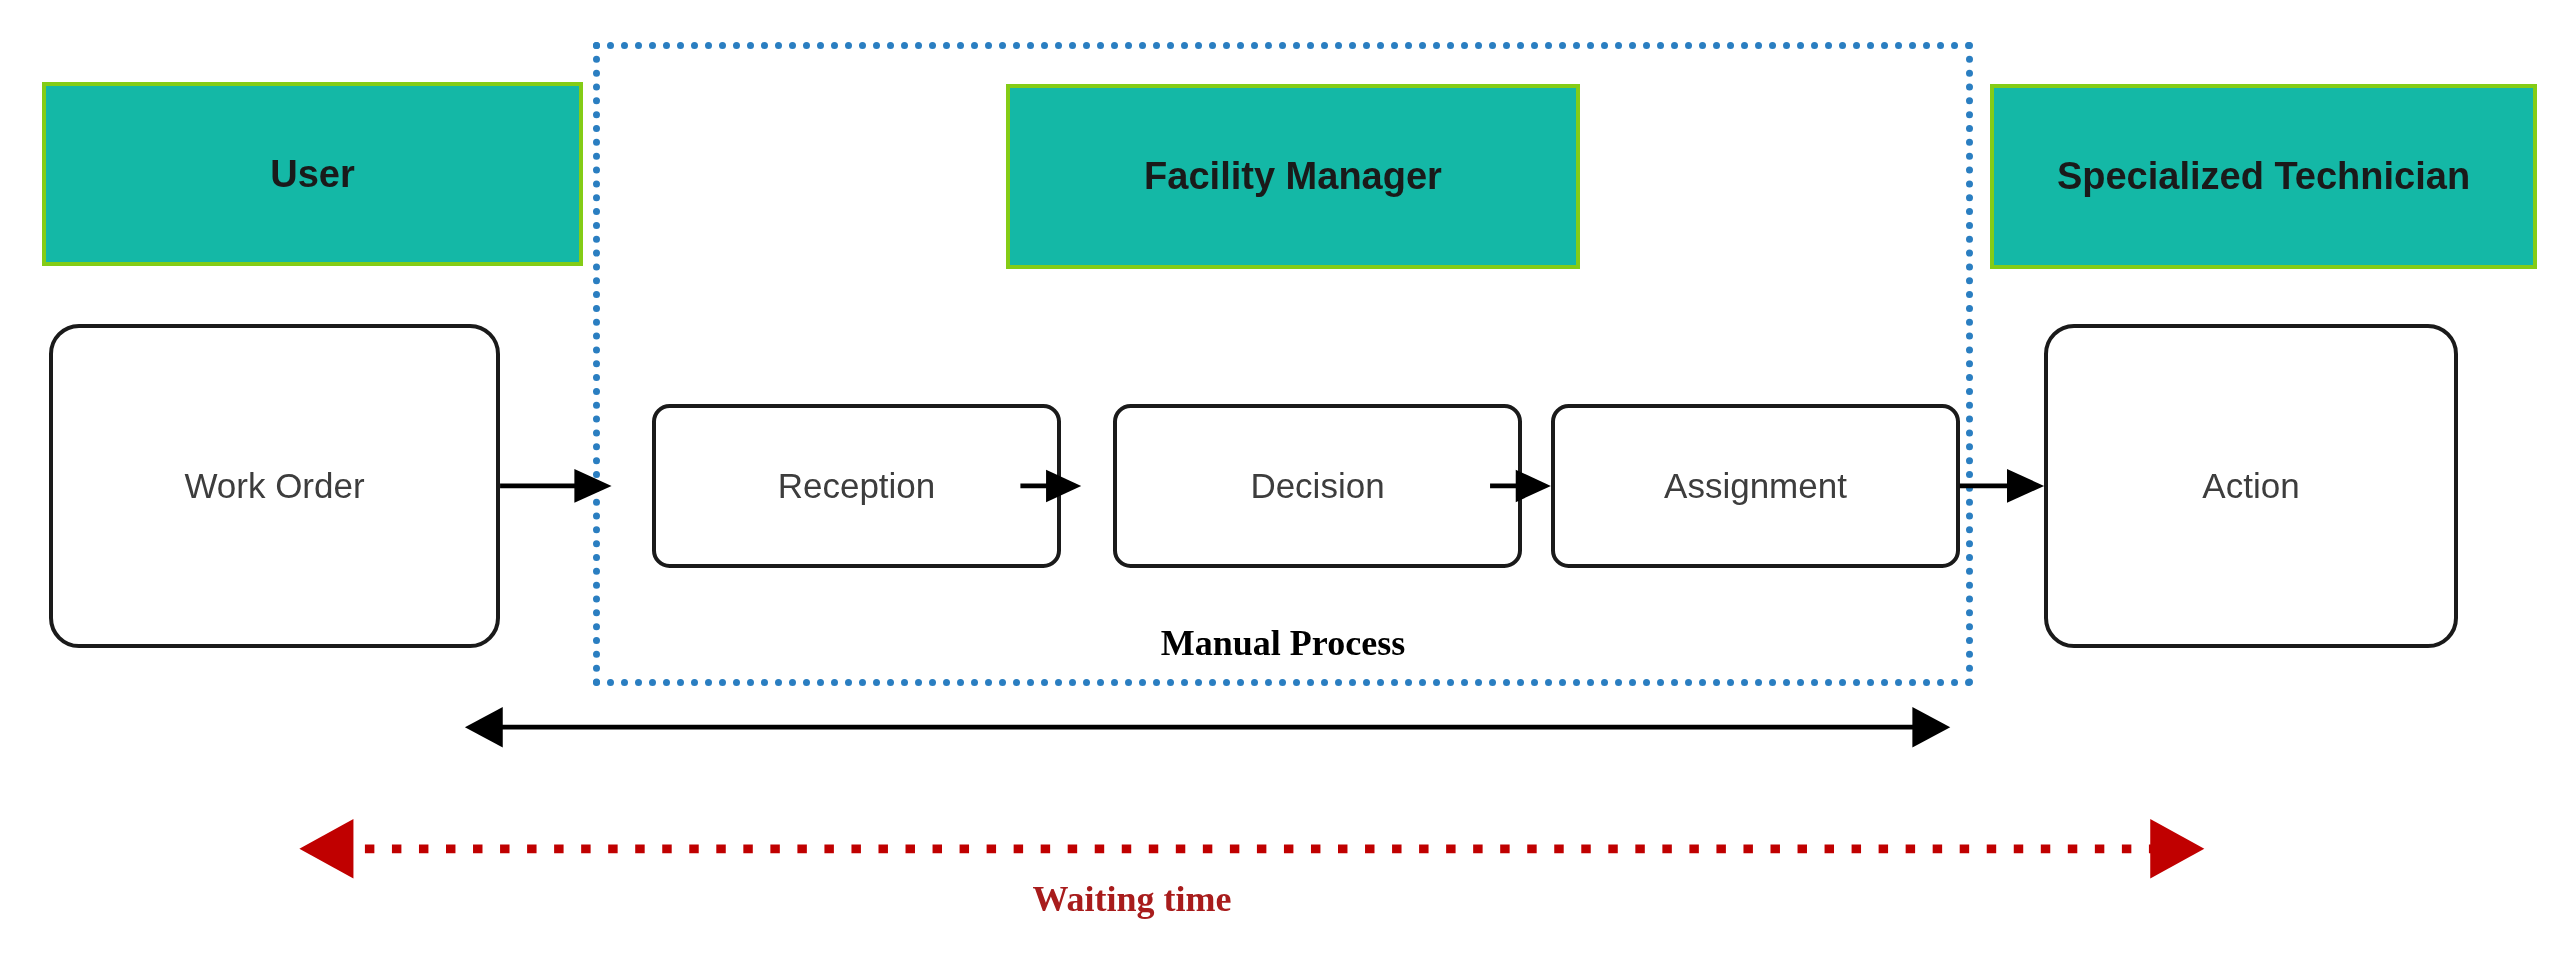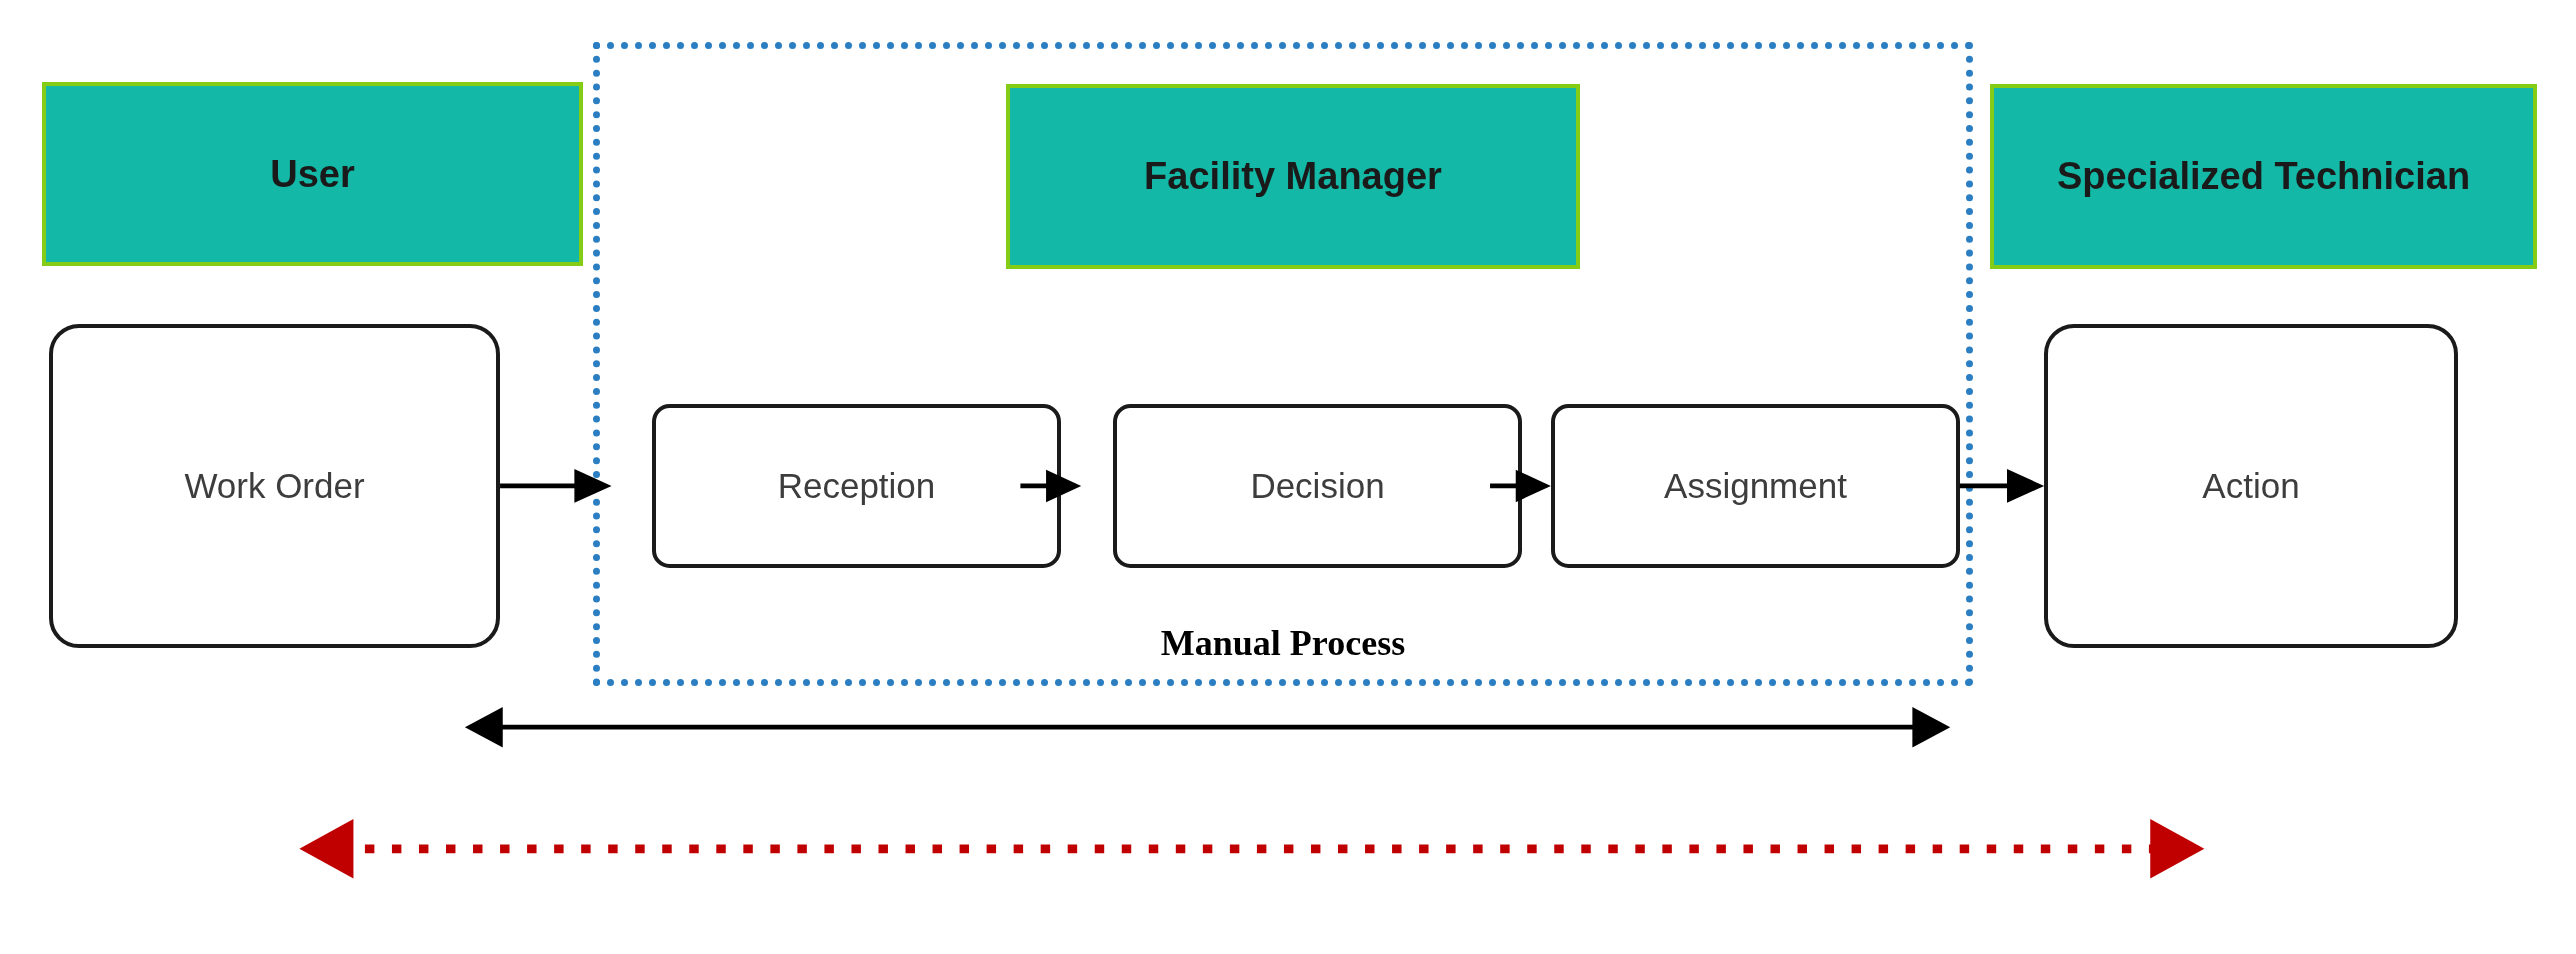--- a/index.html
+++ b/index.html
@@ -112,20 +112,21 @@
   <div class="node step" style="left:1551px;top:404px;width:409px;height:164px;">
     <span class="node-label">Assignment</span>
   </div>
 
   <div class="node terminal" style="left:2044px;top:324px;width:414px;height:324px;">
     <span class="node-label">Action</span>
   </div>
 
   <div class="group-caption" style="left:999px;top:622px;width:568px;">Manual Process</div>
 
+  <div class="waiting-caption" style="left:845px;top:878px;width:574px;">Waiting time</div>
 
   <svg id="overlay" viewBox="0 0 3812 1413" xmlns="http://www.w3.org/2000/svg">
 
     <g>
       <line x1="740" y1="719" x2="882" y2="719" stroke="#000000" stroke-width="7"></line>
       <polygon points="905,719 850,694 850,744" fill="#000000"></polygon>
     </g>
 
     <g>
       <line x1="1510" y1="719" x2="1578" y2="719" stroke="#000000" stroke-width="7"></line>

